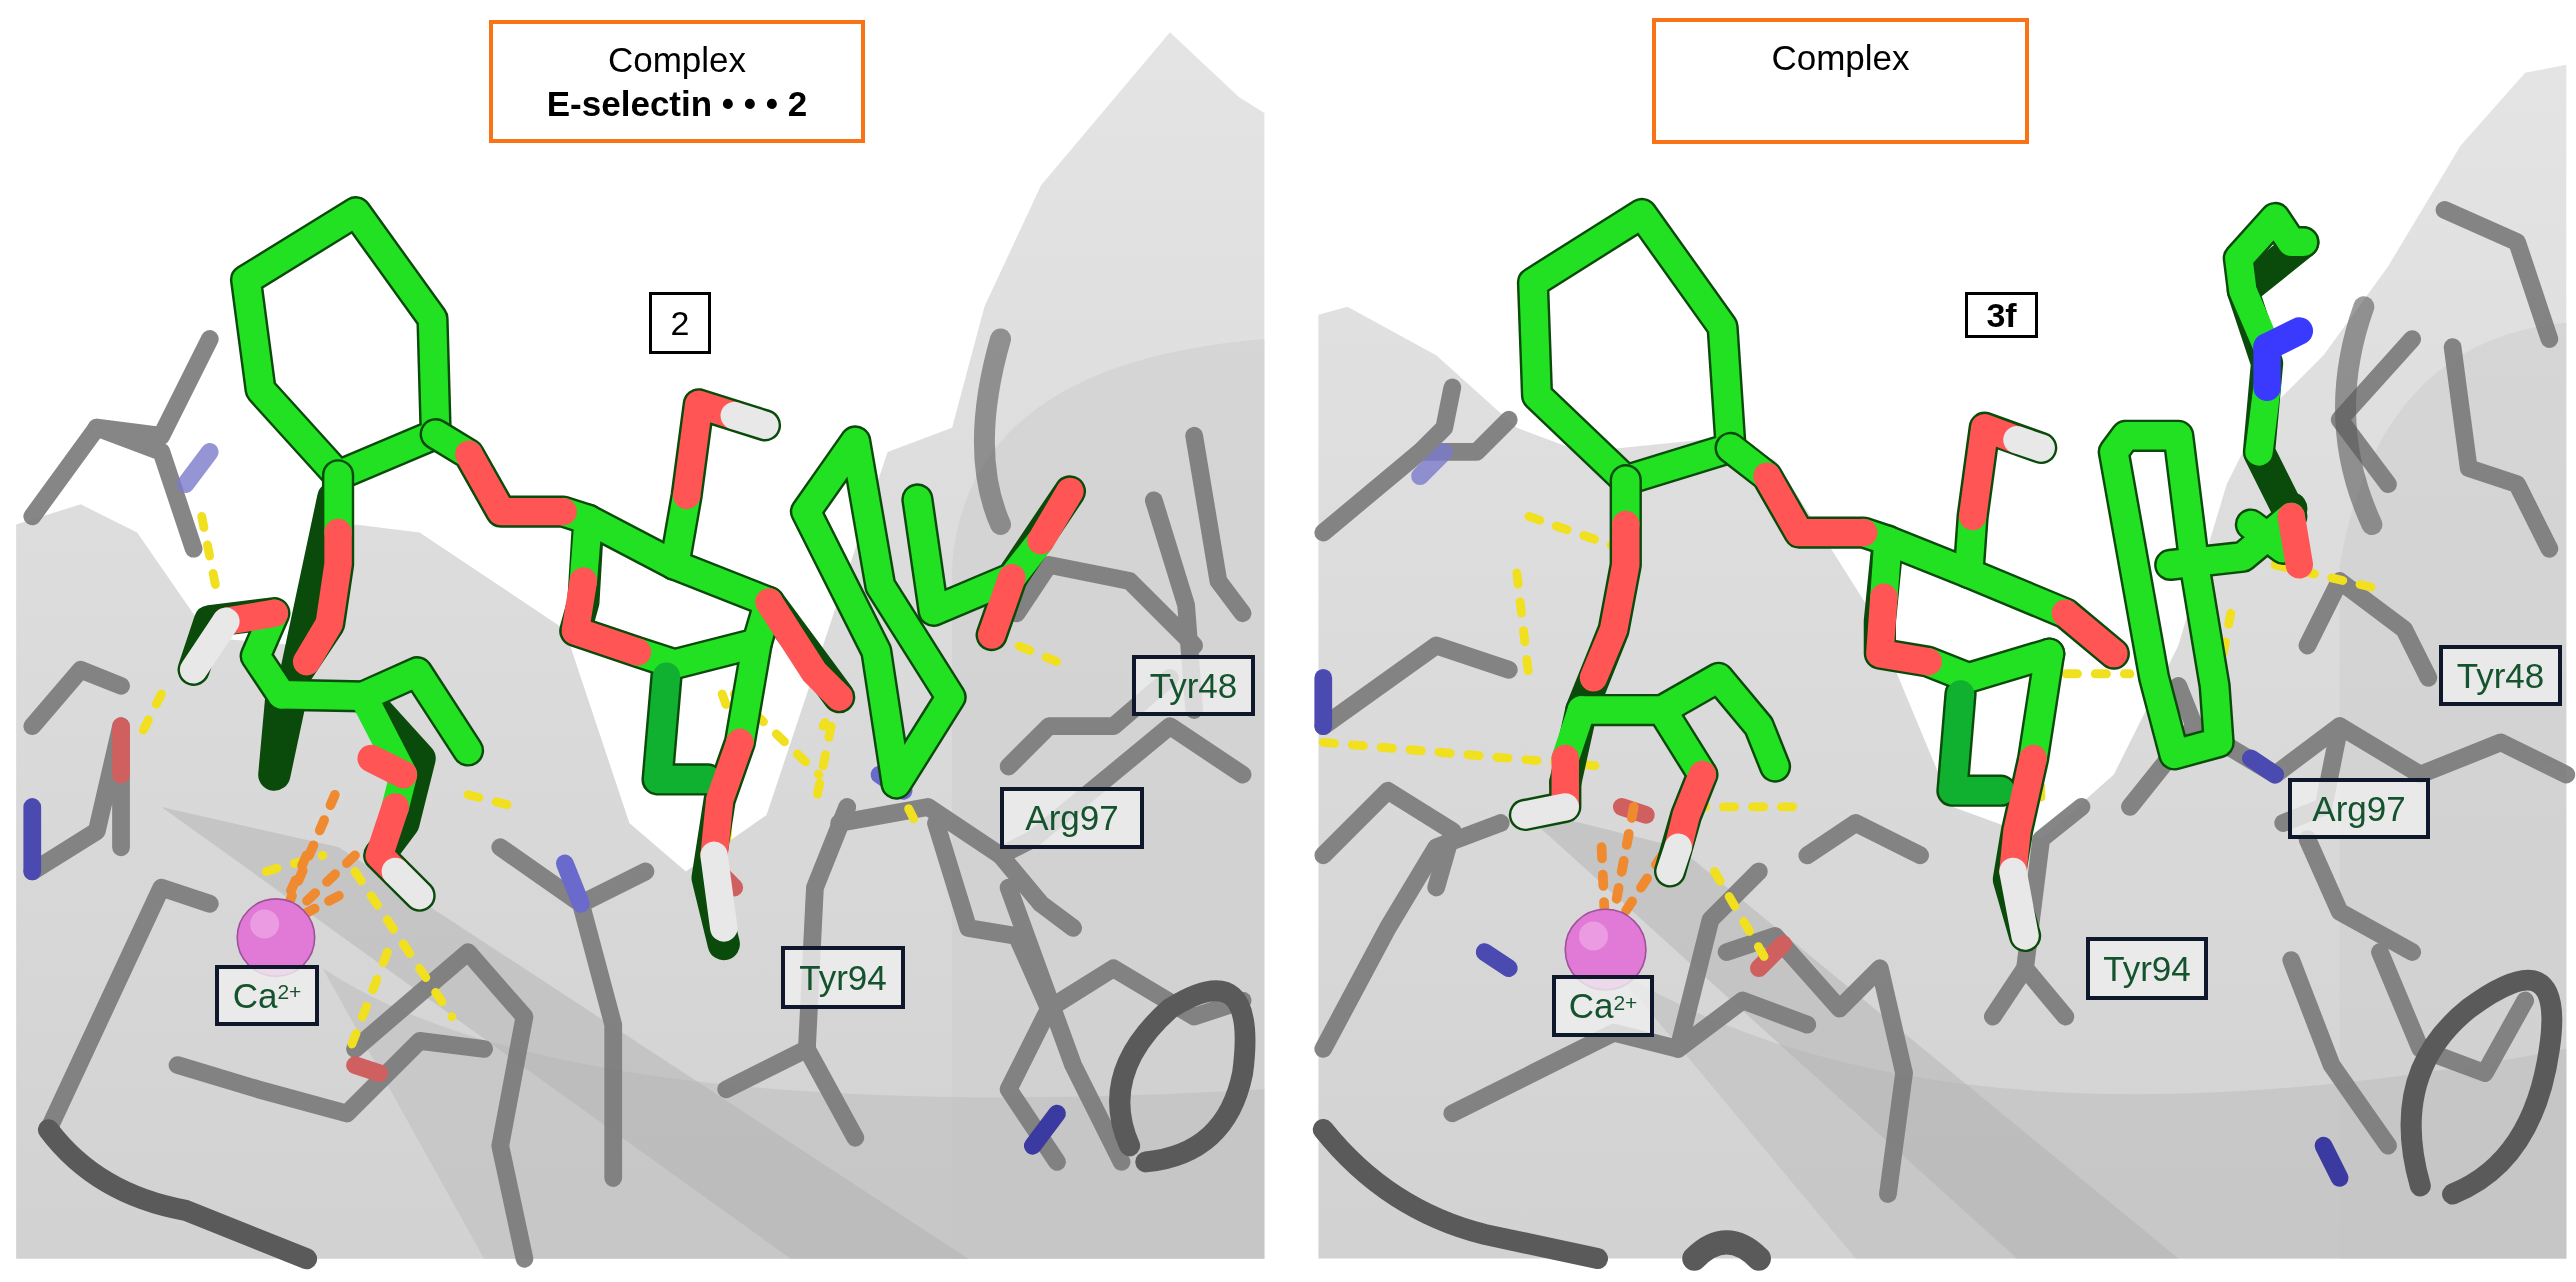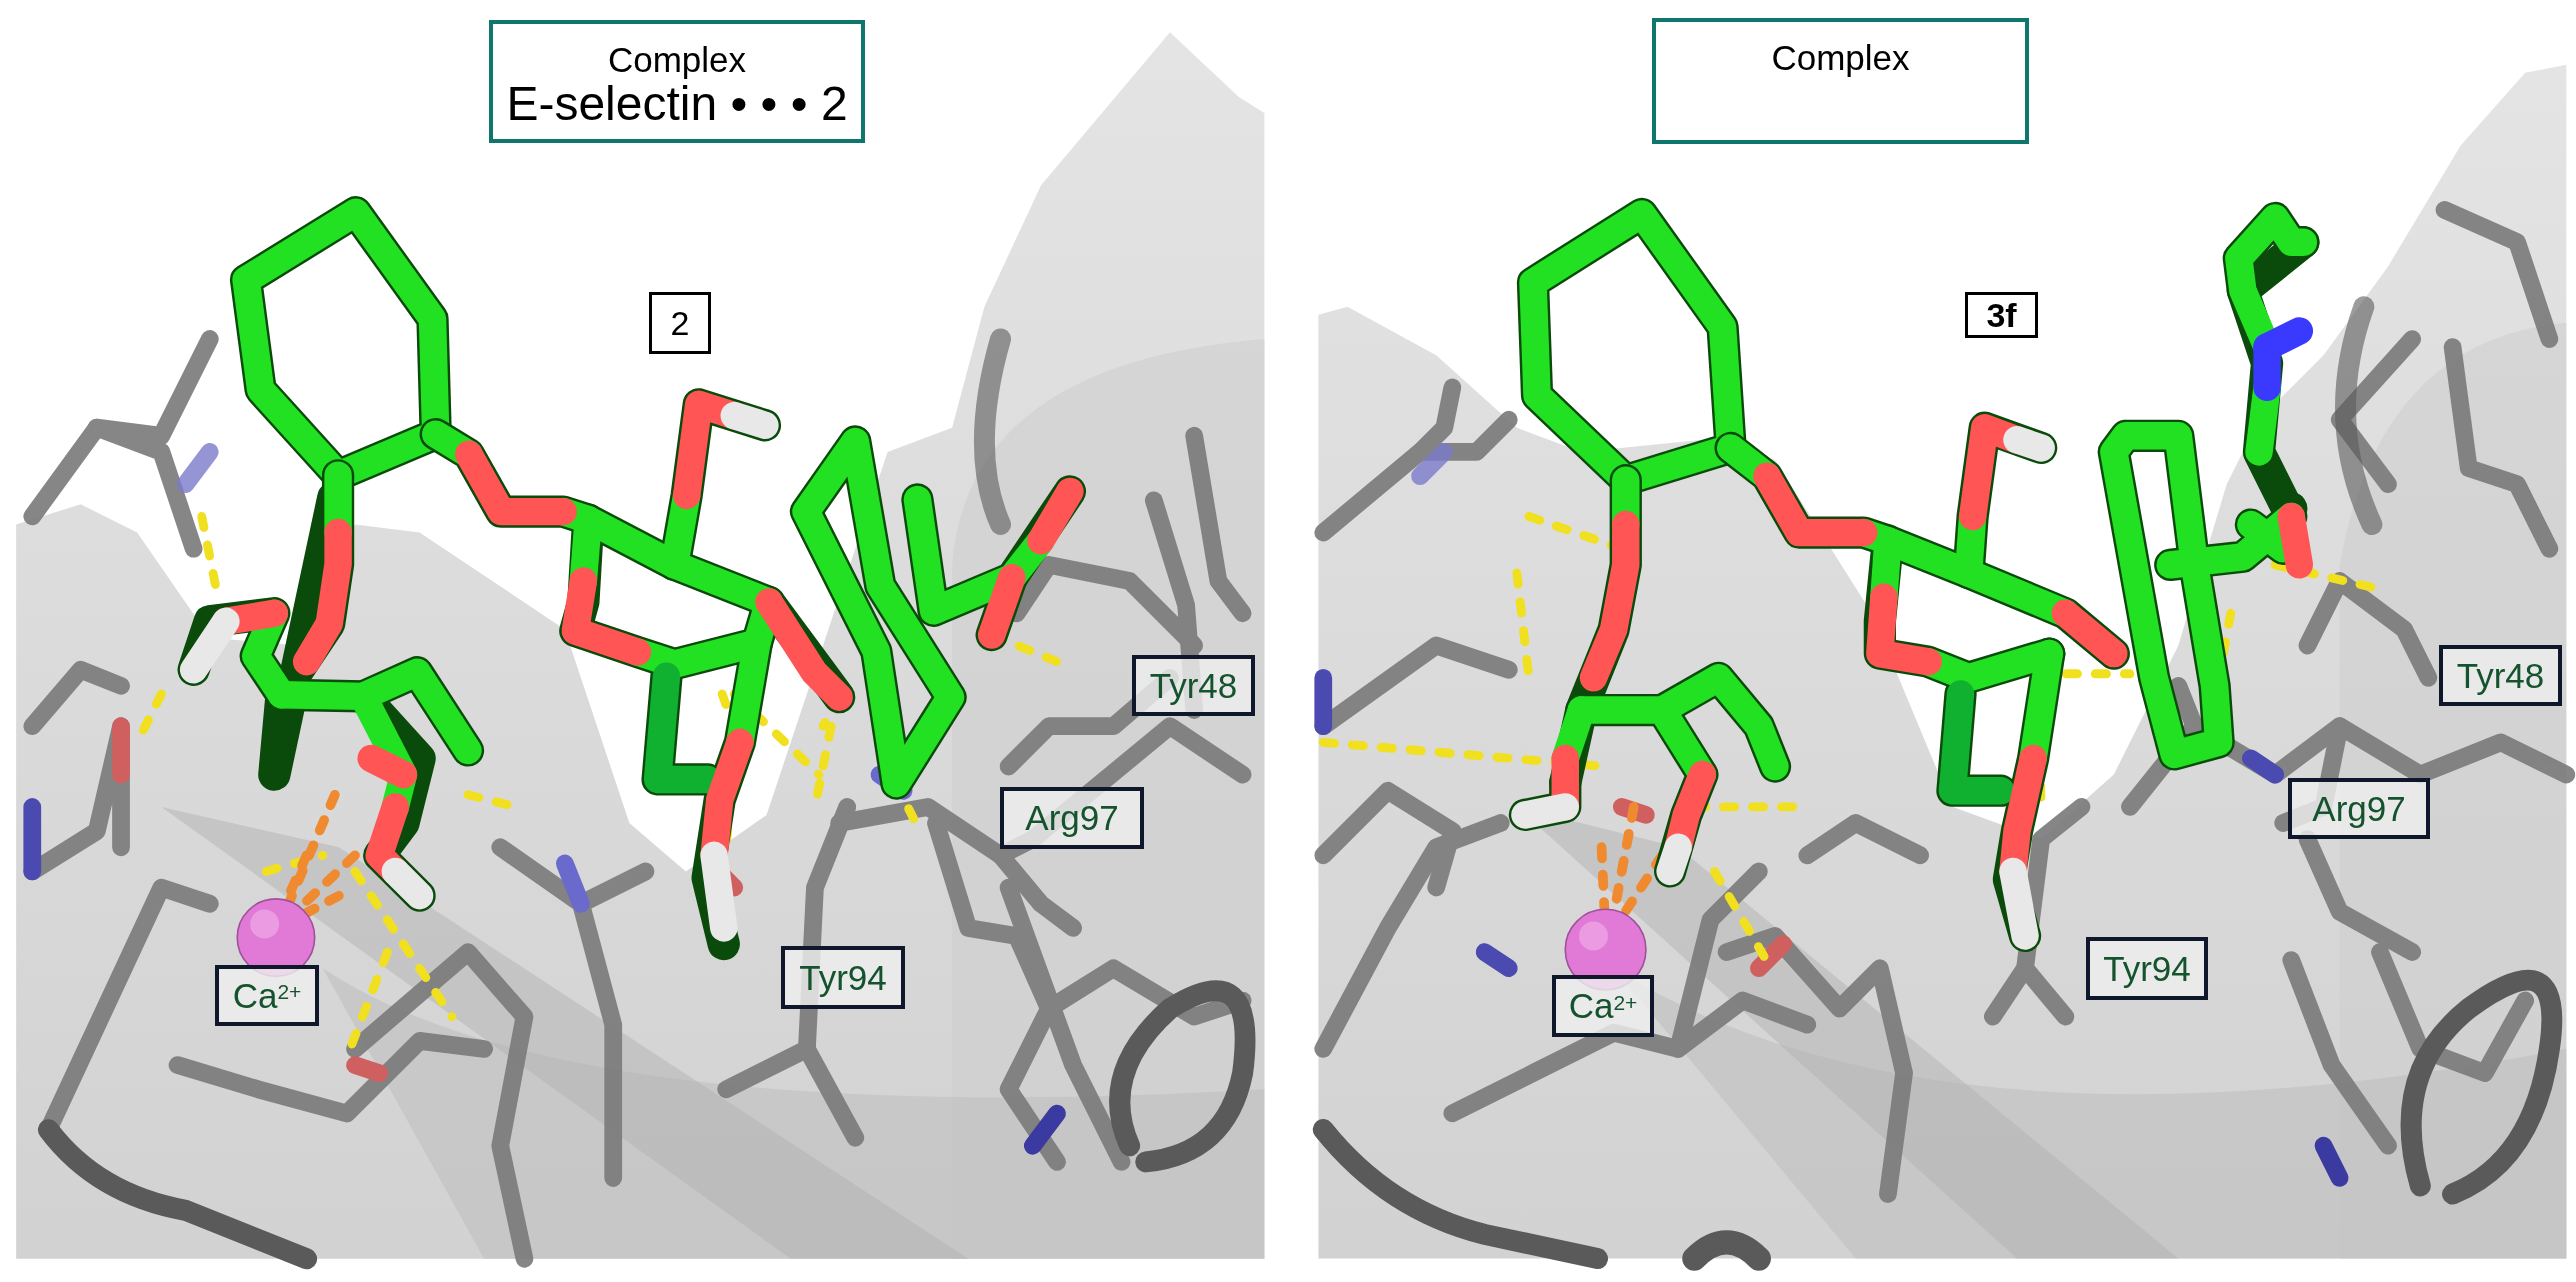--- a/index.html
+++ b/index.html
@@ -1,23 +1,23 @@
 <!DOCTYPE html>
 <html style="font-size:13px"><head>
 <meta charset="utf-8">
 <style>
   html, body { margin: 0; padding: 0; background: #ffffff; }
   body { width: 2576px; height: 1283px; position: relative; overflow: hidden;
          font-family: "Liberation Sans", sans-serif; }
   .panel { position: absolute; top: 0; height: 1283px; overflow: hidden; }
   .panel svg.scene { position: absolute; left: 0; top: 0; }
-  .title-box { position: absolute; background: #fff; border: 4px solid #0f766e;
+  .title-box { position: absolute; background: #fff; border: 4px solid #f97316;
                box-sizing: border-box; text-align: center; color: #000; }
   .title-line1 { font-size: 35px; line-height: 42px; margin-top: 14.5px; }
-  .title-line2 { font-size: 48px; line-height: 45px; font-weight: normal; }
+  .title-line2 { font-size: 35px; line-height: 45px; font-weight: bold; }
   .lig-label { position: absolute; background: #fff; border: 3.2px solid #000;
                box-sizing: border-box; font-size: 34px; display: flex;
                align-items: center; justify-content: center; color: #000; }
   .res-label { position: absolute; background: rgba(238,238,238,0.82); border: 4px solid #0f172a;
                box-sizing: border-box; font-size: 35px; display: flex;
                align-items: center; justify-content: center; color: #14532d; }
   .res-label sup { font-size: 21px; position: relative; top: -3.2px; }
 </style>
 </head>
 <body>

